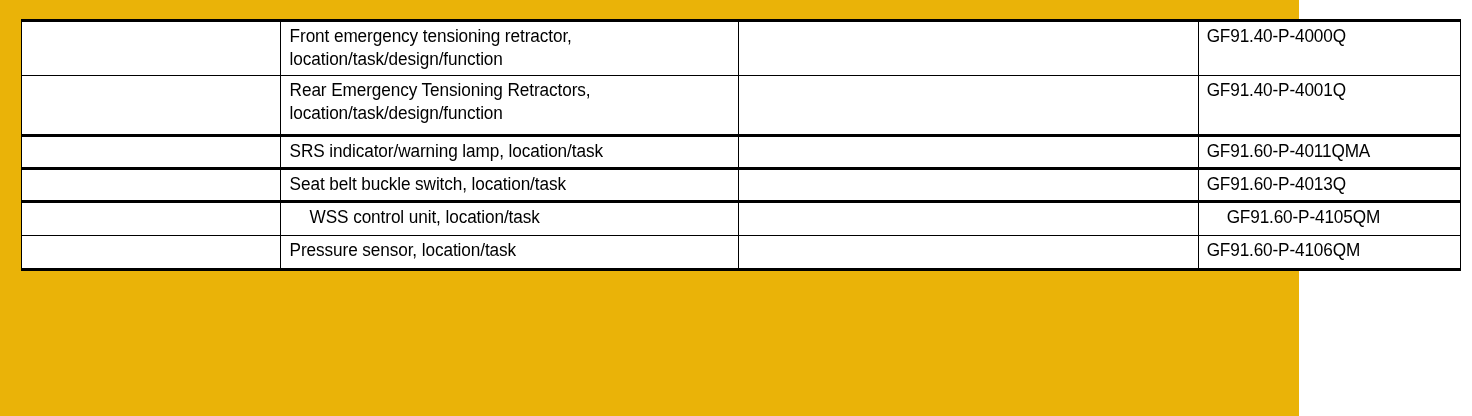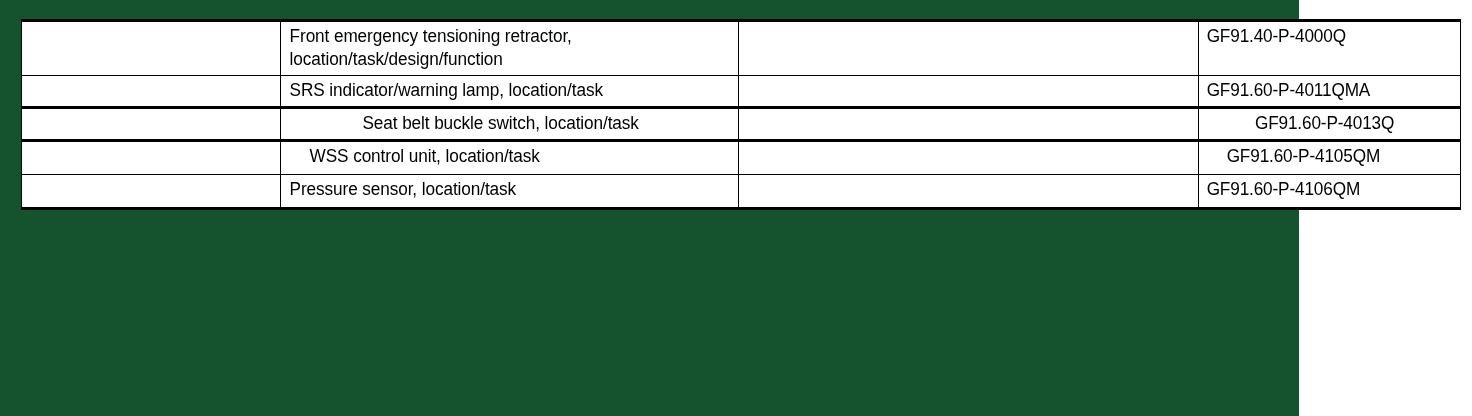--- a/index.html
+++ b/index.html
@@ -14,21 +14,21 @@
     overflow: hidden;
     font-family: "Liberation Sans", "DejaVu Sans", sans-serif;
     color: #000000;
     -webkit-font-smoothing: none;
   }
 
   .sheet {
     position: relative;
     width: 1299px;
     height: 416px;
-    background: #14532d;
+    background: #eab308;
   }
 
   table.ref-table {
     position: absolute;
     left: 21px;
     top: 19px;
     width: 1439px;
     border-collapse: collapse;
     table-layout: fixed;
     background: #ffffff;
@@ -71,21 +71,21 @@
   }
 
   .blank-cell { padding: 0; }
 
   
   tr.r0 > td { height: 50px; }
   tr.r1 > td { height: 55px; }
   tr.r2 > td { height: 119px; }
   tr.r3 > td { height: 27px; margin-top: 27px; }
   tr.r4 > td { height: 27px; }
-  tr.r5 > td { height: 27px; text-align: center; }
+  tr.r5 > td { height: 27px; }
   tr.r6 > td { height: 29px; padding-left: 20px; }
   tr.r7 > td { height: 29px; }
 
   .stack-top { display: block; }
   .stack-bot { display: block; margin-top: 42px; }
 </style>
 </head>
 <body>
 
 <div class="sheet">
@@ -106,20 +106,33 @@
 location/task/design/function</span>
         </td>
         <td>
           <span class="cell-txt"></span>
         </td>
         <td>
           <span class="cell-txt code">GF91.40-P-4000Q</span>
         </td>
       </tr>
 
+      <tr class="r1 rule-bot-bold">
+        <td class="blank-cell"></td>
+        <td>
+          <span class="cell-txt">Rear Emergency Tensioning Retractors,
+location/task/design/function</span>
+        </td>
+        <td>
+          <span class="cell-txt"></span>
+        </td>
+        <td>
+          <span class="cell-txt code">GF91.40-P-4001Q</span>
+        </td>
+      </tr>
 
 
       <tr class="r3 rule-bot-bold">
         <td class="blank-cell"></td>
         <td>
           <span class="cell-txt">SRS indicator/warning lamp, location/task</span>
         </td>
         <td>
           <span class="cell-txt"></span>
         </td>

